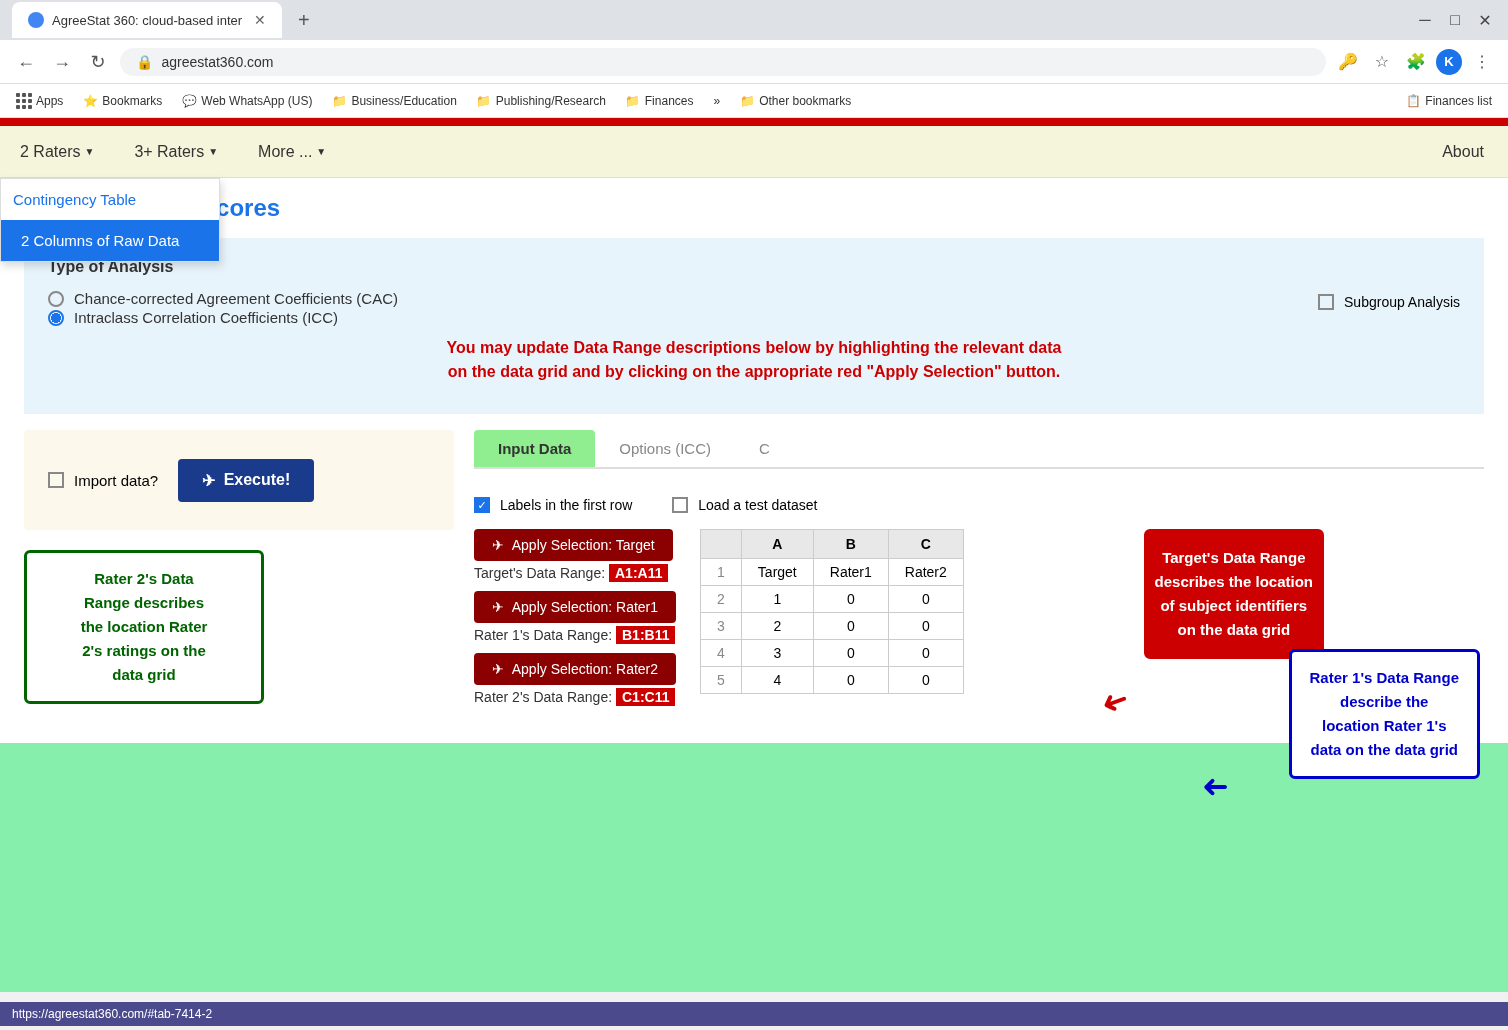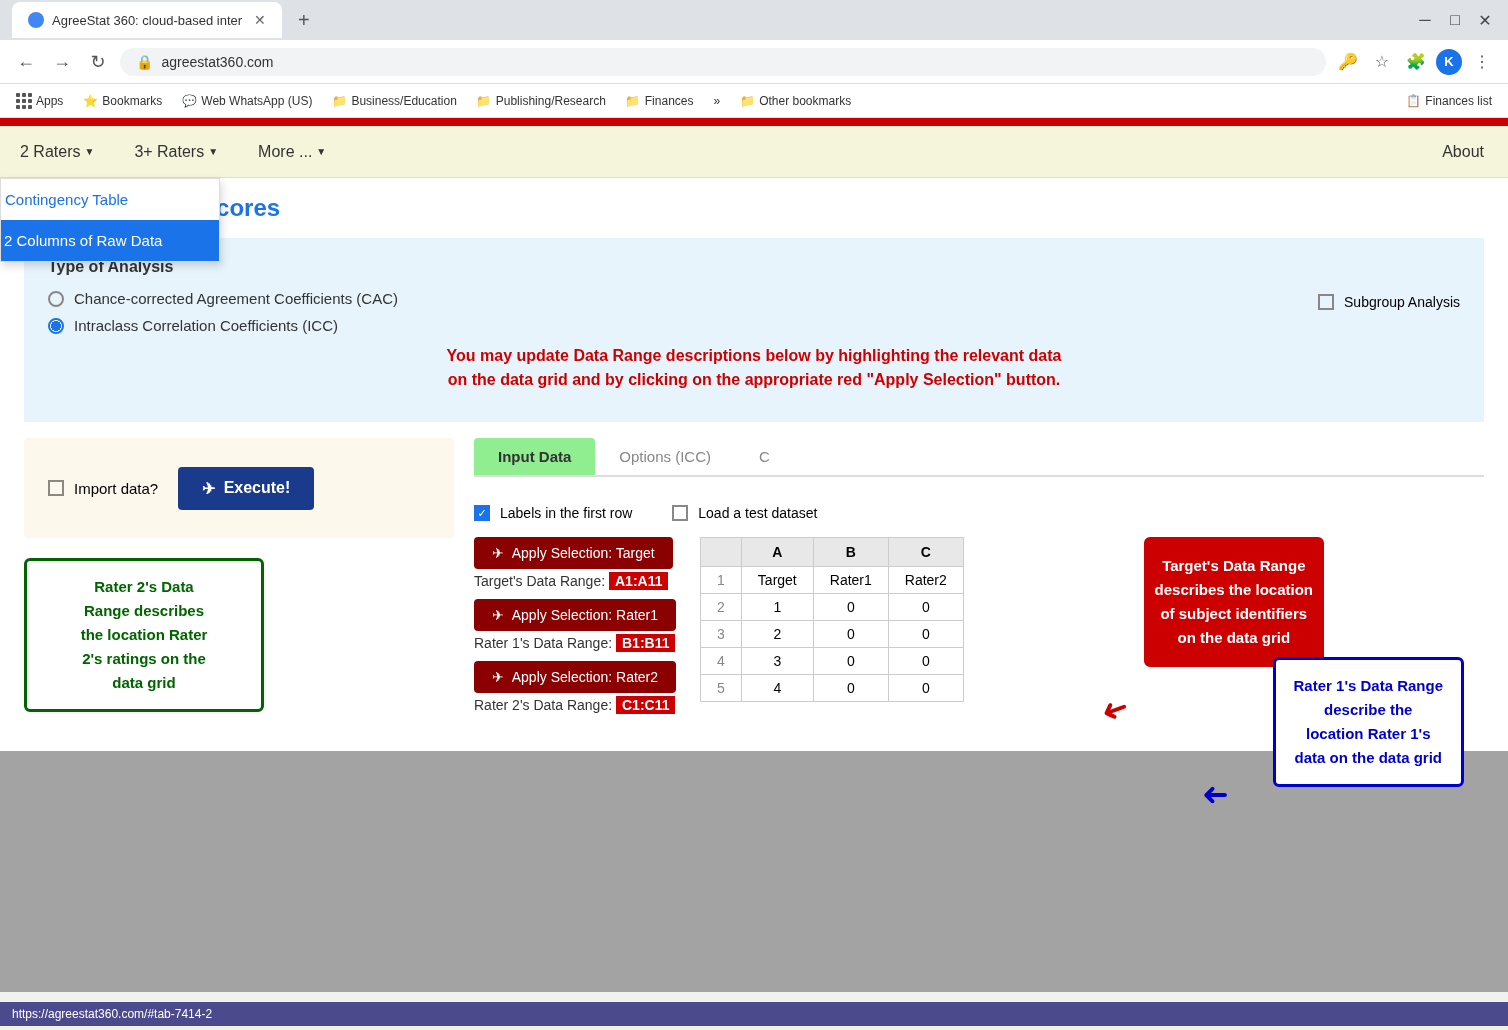--- a/index.html
+++ b/index.html
@@ -17,44 +17,44 @@
     .lock-icon { color: #5f6368; font-size: 14px; }
     .nav-actions { display: flex; gap: 6px; align-items: center; }
     .nav-action-btn { width: 28px; height: 28px; display: flex; align-items: center; justify-content: center; color: #555; font-size: 16px; cursor: pointer; border-radius: 50%; }
     .user-avatar { width: 26px; height: 26px; background: #1a73e8; border-radius: 50%; display: flex; align-items: center; justify-content: center; color: #fff; font-weight: bold; font-size: 13px; }
     .bookmarks-bar { background: #fff; display: flex; align-items: center; padding: 2px 8px; height: 34px; border-bottom: 1px solid #e0e0e0; gap: 4px; font-size: 12px; }
     .bookmark-item { display: flex; align-items: center; gap: 4px; padding: 3px 8px; border-radius: 4px; cursor: pointer; white-space: nowrap; color: #333; }
     .apps-icon { display: grid; grid-template-columns: repeat(3,4px); gap: 2px; }
     .apps-dot { width: 4px; height: 4px; background: #555; border-radius: 1px; }
 
     
-    .page-content { background: #a3a3a3; width: 100%; height: calc(1030px - 40px - 38px - 44px - 34px); overflow: hidden; position: relative; }
+    .page-content { background: #86efac; width: 100%; height: calc(1030px - 40px - 38px - 44px - 34px); overflow: hidden; position: relative; }
 
     
     .red-bar { background: #cc0000; height: 8px; width: 100%; }
 
     
     .site-nav { background: #f5f5dc; display: flex; align-items: center; padding: 0 0; height: 52px; border-bottom: 1px solid #ddd; position: relative; }
     .nav-menu-item { padding: 14px 20px; font-size: 16px; color: #333; cursor: pointer; display: flex; align-items: center; gap: 4px; }
     .nav-about { margin-left: auto; padding: 14px 24px; font-size: 16px; color: #333; cursor: pointer; }
     .dropdown-arrow { font-size: 10px; }
 
     
     .dropdown-menu { position: absolute; top: 52px; left: 0; background: #fff; border: 1px solid #ddd; box-shadow: 2px 4px 8px rgba(0,0,0,0.15); z-index: 100; min-width: 220px; }
-    .dropdown-item { padding: 12px 4px; font-size: 15px; color: #1a73e8; cursor: pointer; }
-    .dropdown-item-active { background: #1a73e8; color: #fff; padding: 12px 3px; font-size: 15px; cursor: pointer; }
+    .dropdown-item { padding: 12px 12px; font-size: 15px; color: #1a73e8; cursor: pointer; }
+    .dropdown-item-active { background: #1a73e8; color: #fff; padding: 12px 20px; font-size: 15px; cursor: pointer; }
 
     
     .main-content { padding: 16px 24px; background: #fff; }
     .page-title { font-size: 26px; color: #1a73e8; font-weight: bold; margin-bottom: 16px; }
 
     
     .analysis-section { background: #e8f4fb; border-radius: 0; padding: 20px 24px; margin-bottom: 16px; }
     .section-title { font-size: 16px; font-weight: bold; color: #333; margin-bottom: 14px; }
-    .radio-group { display: flex; flex-direction: column; gap: 10px; }
+    .radio-group { display: flex; flex-direction: column; gap: 2px; }
     .radio-row { display: flex; align-items: center; gap: 10px; font-size: 15px; color: #333; }
     .radio-circle { width: 16px; height: 16px; border-radius: 50%; border: 2px solid #888; display: inline-block; flex-shrink: 0; }
     .radio-circle.checked { border-color: #1a73e8; background: radial-gradient(circle, #1a73e8 5px, #fff 5px); }
     .subgroup-row { display: flex; align-items: center; gap: 10px; margin-top: 4px; }
     .checkbox-sq { width: 16px; height: 16px; border: 2px solid #888; display: inline-block; flex-shrink: 0; }
 
     
     .update-msg { color: #cc0000; font-size: 16px; font-weight: bold; text-align: center; line-height: 1.5; padding: 10px 0; }
 
     
@@ -364,21 +364,21 @@
 on the data grid</span>
           </div>
 
           <div style="
             position: absolute; top: 215px; right: 355px;
             color: #cc0000; font-size: 32px; transform: rotate(160deg);
           ">➜</div>
 
           <div style="
             position: absolute;
-            top: 180px; right: 20px;
+            top: 180px; right: 4px;
             background: #fff; color: #0000cc;
             border: 3px solid #0000cc; border-radius: 6px;
             font-size: 15px; font-weight: bold;
             padding: 14px 18px; line-height: 1.6; text-align: center;
             max-width: 230px;
           ">
             <span style="white-space:pre-line;">Rater 1's Data Range
 describe the
 location Rater 1's
 data on the data grid</span>

